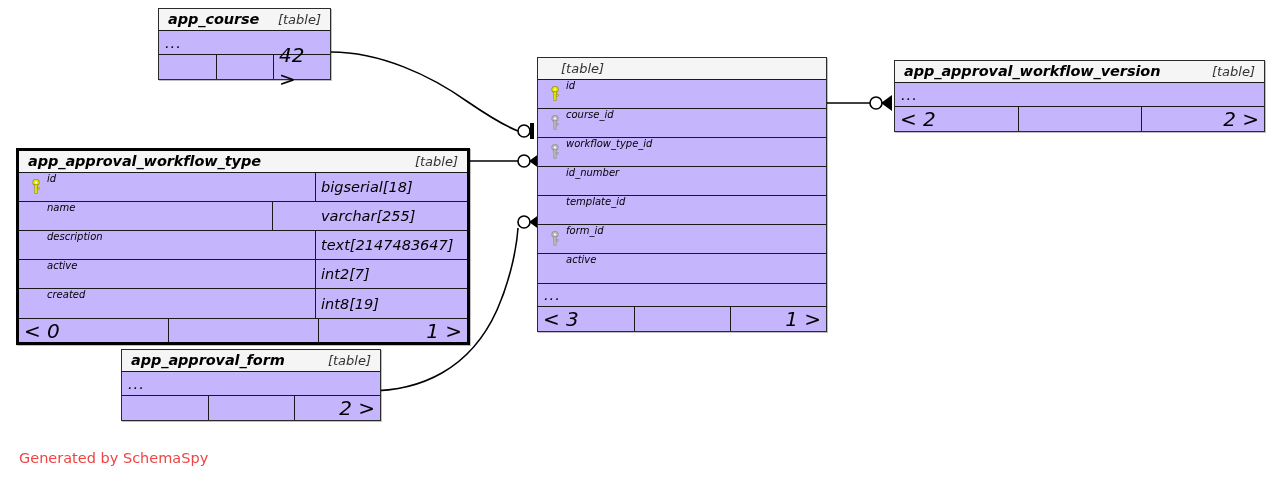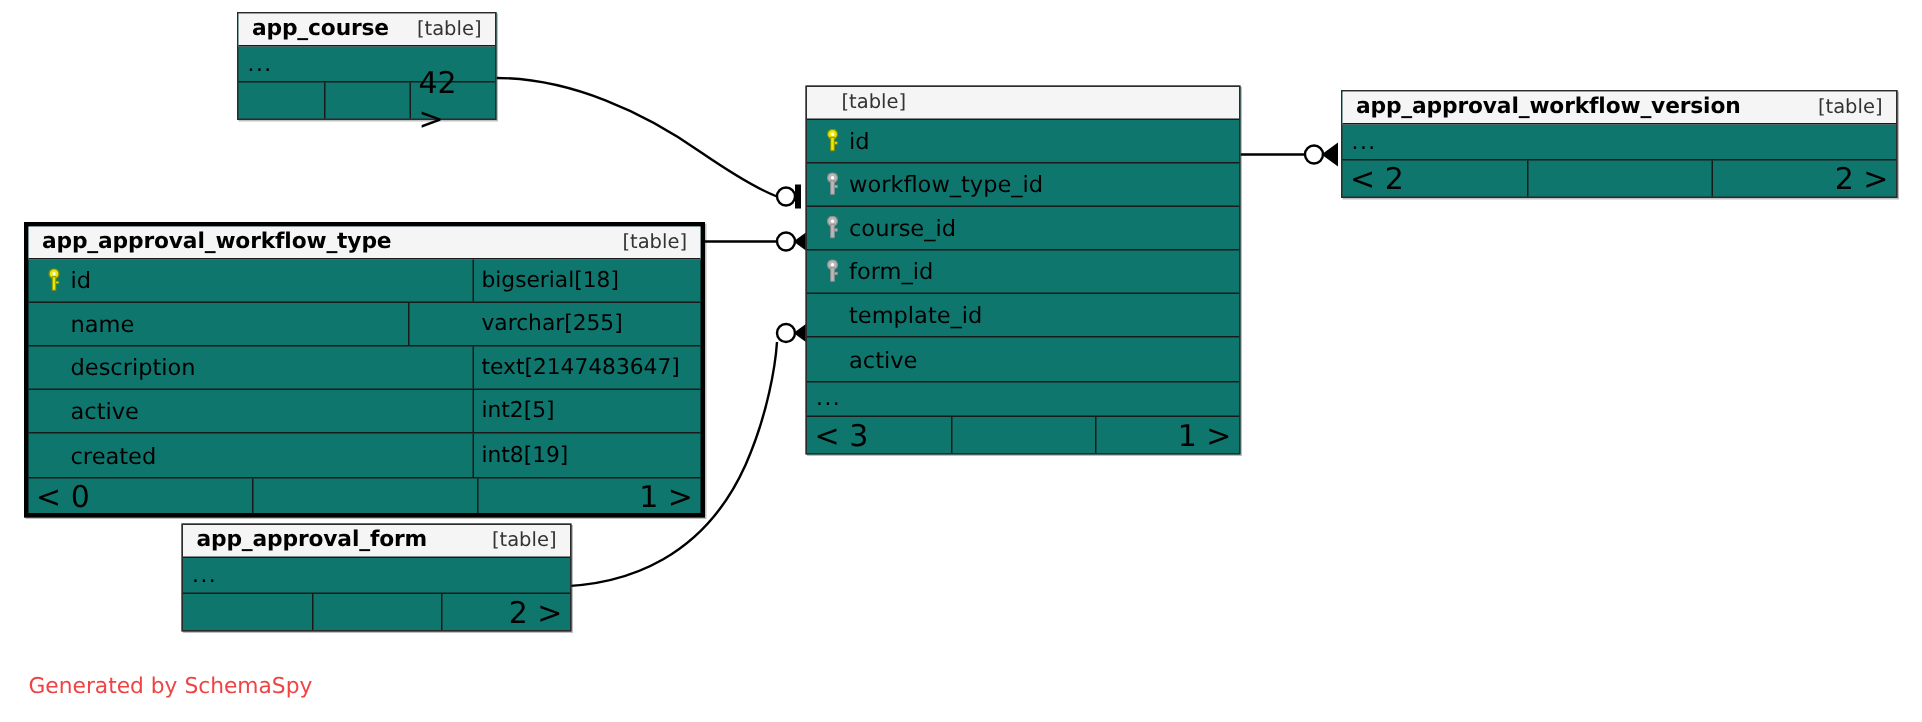--- a/index.html
+++ b/index.html
@@ -24,24 +24,25 @@
   #edges {
     position: absolute;
     left: 0; top: 0;
     width: 1281px;
     height: 481px;
     pointer-events: none;
   }
 
   .table-node {
     position: absolute;
-    background: #0f766e;
+    background: #c4b5fd;
     border: 1px solid #2b2b2b;
     box-sizing: border-box;
     box-shadow: 1px 1px 0 rgba(0,0,0,0.25);
+    font-style: italic;
   }
   .table-node.focus {
     border: 3px solid #000000;
   }
 
   .tbl-title {
     display: flex;
     align-items: center;
     justify-content: space-between;
     background: #f5f5f5;
@@ -69,24 +70,23 @@
     display: flex;
     align-items: stretch;
     border-bottom: 1px solid #1a1a1a;
     height: 29px;
     box-sizing: border-box;
   }
   .row:last-child { border-bottom: none; }
 
   .col-name {
     display: flex;
-    align-items: center;
     flex: 1 1 auto;
     padding-left: 6px;
-    font-size: 15px;
+    font-size: 10px;
     min-width: 0;
   }
   .col-type {
     display: flex;
     align-items: center;
     flex: 0 0 auto;
     border-left: 1px solid #1a1a1a;
     padding-left: 5px;
     padding-right: 4px;
     font-size: 14.5px;
@@ -215,21 +215,21 @@
           <span class="keycell"></span>
           <span class="lbl">description</span>
         </div>
         <div class="col-type" style="width:142px;">text[2147483647]</div>
       </div>
       <div class="row">
         <div class="col-name">
           <span class="keycell"></span>
           <span class="lbl">active</span>
         </div>
-        <div class="col-type" style="width:142px;">int2[5]</div>
+        <div class="col-type" style="width:142px;">int2[7]</div>
       </div>
       <div class="row">
         <div class="col-name">
           <span class="keycell"></span>
           <span class="lbl">created</span>
         </div>
         <div class="col-type" style="width:142px;">int8[19]</div>
       </div>
     </div>
     <div class="foot" style="border-top:1px solid #1a1a1a;">
@@ -260,53 +260,59 @@
       <div class="row">
         <div class="col-name">
           <span class="keycell">
             <svg class="keyicon" width="10" height="16" viewBox="0 0 10 16">
               <circle cx="5" cy="3.5" r="3.3" fill="#b8b8b8" stroke="#8f8f8f" stroke-width="0.8"></circle>
               <circle cx="5" cy="3.5" r="1.1" fill="#ffffff"></circle>
               <rect x="3.8" y="5.5" width="2.4" height="9" fill="#b8b8b8" stroke="#8f8f8f" stroke-width="0.6"></rect>
               <rect x="6.2" y="8.5" width="2" height="1.6" fill="#b8b8b8" stroke="#8f8f8f" stroke-width="0.5"></rect>
             </svg>
           </span>
-          <span class="lbl">workflow_type_id</span>
+          <span class="lbl">course_id</span>
         </div>
       </div>
       <div class="row">
         <div class="col-name">
           <span class="keycell">
             <svg class="keyicon" width="10" height="16" viewBox="0 0 10 16">
               <circle cx="5" cy="3.5" r="3.3" fill="#b8b8b8" stroke="#8f8f8f" stroke-width="0.8"></circle>
               <circle cx="5" cy="3.5" r="1.1" fill="#ffffff"></circle>
               <rect x="3.8" y="5.5" width="2.4" height="9" fill="#b8b8b8" stroke="#8f8f8f" stroke-width="0.6"></rect>
               <rect x="6.2" y="8.5" width="2" height="1.6" fill="#b8b8b8" stroke="#8f8f8f" stroke-width="0.5"></rect>
             </svg>
           </span>
-          <span class="lbl">course_id</span>
+          <span class="lbl">workflow_type_id</span>
+        </div>
+      </div>
+      <div class="row">
+        <div class="col-name">
+          <span class="keycell"></span>
+          <span class="lbl">id_number</span>
+        </div>
+      </div>
+      <div class="row">
+        <div class="col-name">
+          <span class="keycell"></span>
+          <span class="lbl">template_id</span>
         </div>
       </div>
       <div class="row">
         <div class="col-name">
           <span class="keycell">
             <svg class="keyicon" width="10" height="16" viewBox="0 0 10 16">
               <circle cx="5" cy="3.5" r="3.3" fill="#b8b8b8" stroke="#8f8f8f" stroke-width="0.8"></circle>
               <circle cx="5" cy="3.5" r="1.1" fill="#ffffff"></circle>
               <rect x="3.8" y="5.5" width="2.4" height="9" fill="#b8b8b8" stroke="#8f8f8f" stroke-width="0.6"></rect>
               <rect x="6.2" y="8.5" width="2" height="1.6" fill="#b8b8b8" stroke="#8f8f8f" stroke-width="0.5"></rect>
             </svg>
           </span>
           <span class="lbl">form_id</span>
-        </div>
-      </div>
-      <div class="row">
-        <div class="col-name">
-          <span class="keycell"></span>
-          <span class="lbl">template_id</span>
         </div>
       </div>
       <div class="row">
         <div class="col-name">
           <span class="keycell"></span>
           <span class="lbl">active</span>
         </div>
       </div>
     </div>
     <div class="ellipsis-row" style="border-top:1px solid #1a1a1a;">...</div>

